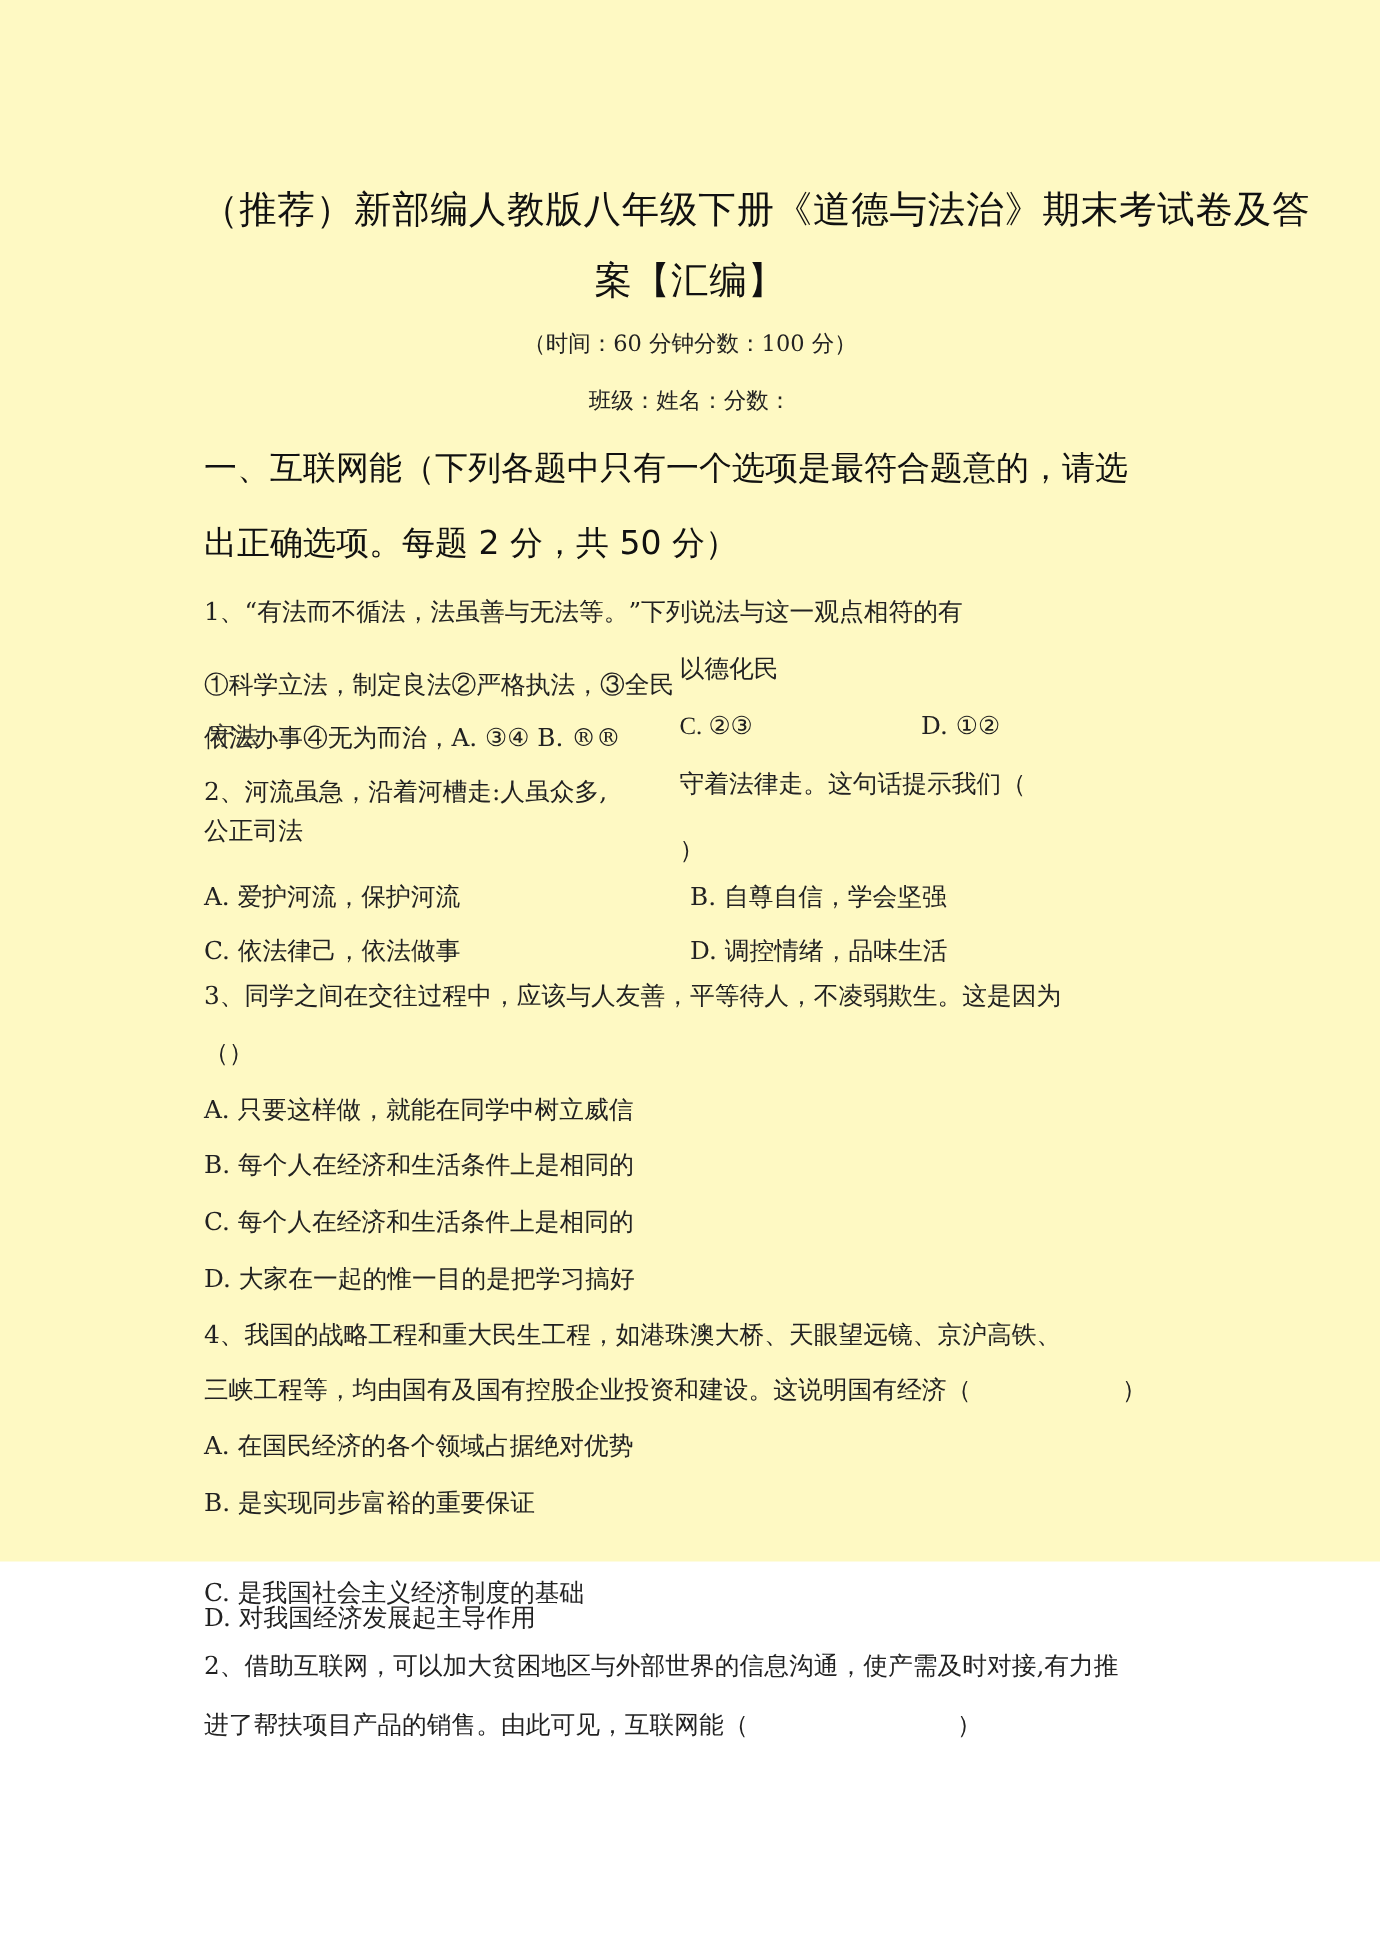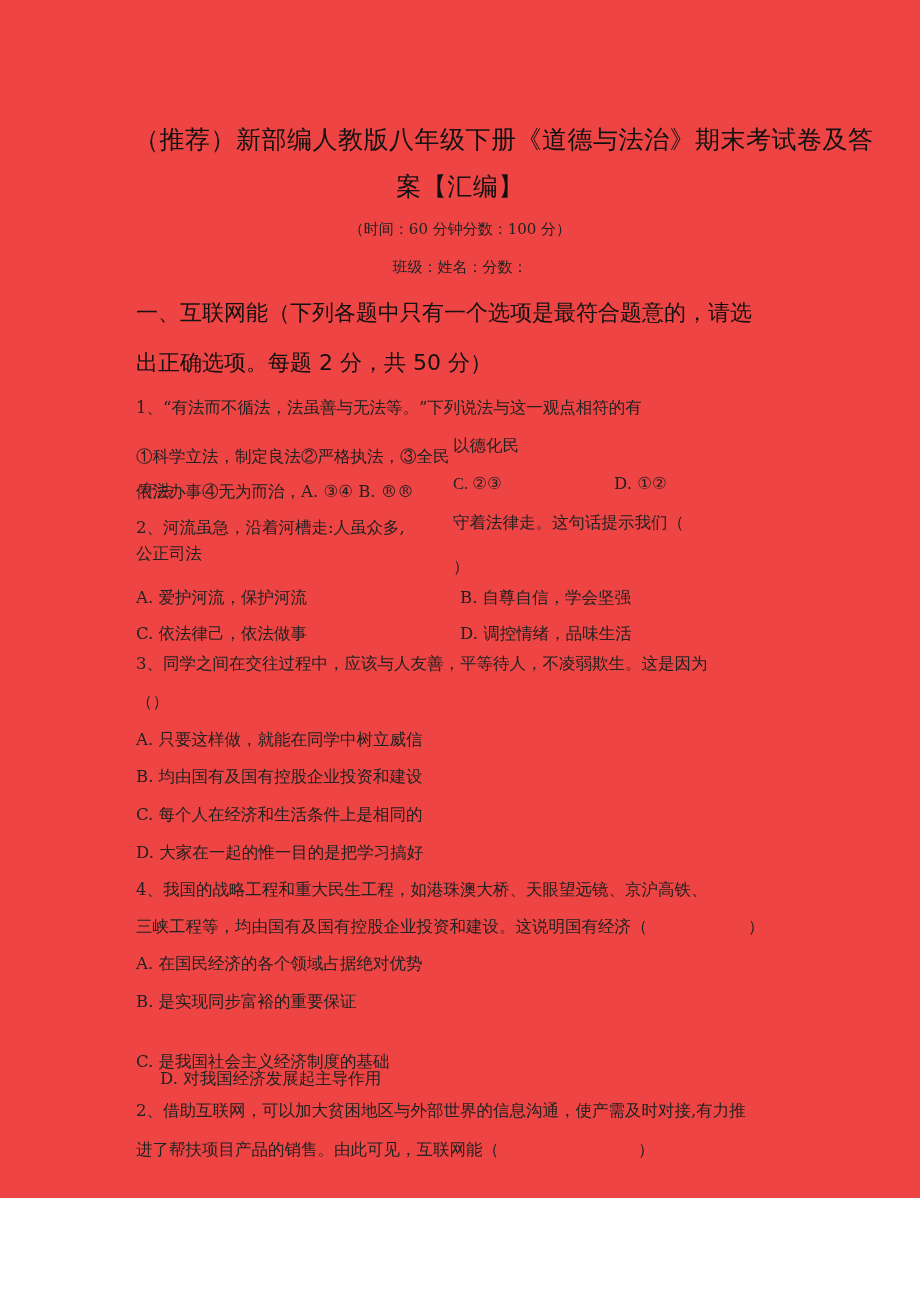--- a/index.html
+++ b/index.html
@@ -1,18 +1,18 @@
 <!DOCTYPE html>
 <html><head>
   <meta charset="utf-8">
   <style>
     html, body { margin: 0; padding: 0; background: #ffffff; }
     body { width: 920px; height: 1301px; position: relative; overflow: hidden;
            font-family: "DejaVu Serif", "Liberation Serif", serif; color: #1a1a1a; }
-    .page { position: absolute; left: 0; top: 0; width: 920px; height: 1198px; background: #ef4444; }
+    .page { position: absolute; left: 0; top: 0; width: 920px; height: 1041px; background: #fef9c3; }
     .ln { position: absolute; white-space: nowrap; line-height: 1; }
     .title { font-size: 25px; letter-spacing: 0.5px; color: #111; }
     .center { left: 0; width: 920px; text-align: center; }
     .meta { font-size: 15px; color: #222; }
     .section { font-family: "DejaVu Sans", "Liberation Sans", sans-serif; font-size: 22px; color: #111; }
     .q { font-size: 16.5px; color: #222; }
     .overlap-wrap { position: relative; display: inline-block; }
     .overlap-top { position: absolute; left: 4px; top: -1px; opacity: 0.85; }
   </style>
 </head>
@@ -46,29 +46,29 @@
   <div class="ln q" style="left:453px; top:515px;">守着法律走。这句话提示我们（</div>
   <div class="ln q" style="left:453px; top:559px;">）</div>
   <div class="ln q" style="left:136px; top:590px;">A. 爱护河流，保护河流</div>
   <div class="ln q" style="left:460px; top:590px;">B. 自尊自信，学会坚强</div>
   <div class="ln q" style="left:136px; top:626px;">C. 依法律己，依法做事</div>
   <div class="ln q" style="left:460px; top:626px;">D. 调控情绪，品味生活</div>
 
   <div class="ln q" style="left:136px; top:656px;">3、同学之间在交往过程中，应该与人友善，平等待人，不凌弱欺生。这是因为</div>
   <div class="ln q" style="left:136px; top:694px;">（）</div>
   <div class="ln q" style="left:136px; top:732px;">A. 只要这样做，就能在同学中树立威信</div>
-  <div class="ln q" style="left:136px; top:769px;">B. 均由国有及国有控股企业投资和建设</div>
+  <div class="ln q" style="left:136px; top:769px;">B. 每个人在经济和生活条件上是相同的</div>
   <div class="ln q" style="left:136px; top:807px;">C. 每个人在经济和生活条件上是相同的</div>
   <div class="ln q" style="left:136px; top:845px;">D. 大家在一起的惟一目的是把学习搞好</div>
 
   <div class="ln q" style="left:136px; top:882px;">4、我国的战略工程和重大民生工程，如港珠澳大桥、天眼望远镜、京沪高铁、</div>
   <div class="ln q" style="left:136px; top:919px;">三峡工程等，均由国有及国有控股企业投资和建设。这说明国有经济（</div>
   <div class="ln q" style="left:748px; top:919px;">）</div>
   <div class="ln q" style="left:136px; top:956px;">A. 在国民经济的各个领域占据绝对优势</div>
   <div class="ln q" style="left:136px; top:994px;">B. 是实现同步富裕的重要保证</div>
   <div class="ln q" style="left:136px; top:1054px;text-align:right;">C. 是我国社会主义经济制度的基础</div>
-  <div class="ln q" style="left:136px; top:1071px;margin-left:24px;">D. 对我国经济发展起主导作用</div>
+  <div class="ln q" style="left:136px; top:1071px;">D. 对我国经济发展起主导作用</div>
 
   <div class="ln q" style="left:136px; top:1103px;">2、借助互联网，可以加大贫困地区与外部世界的信息沟通，使产需及时对接,有力推</div>
   <div class="ln q" style="left:136px; top:1142px;">进了帮扶项目产品的销售。由此可见，互联网能（</div>
   <div class="ln q" style="left:638px; top:1142px;">）</div>
 
 </div>
 
 </body></html>

